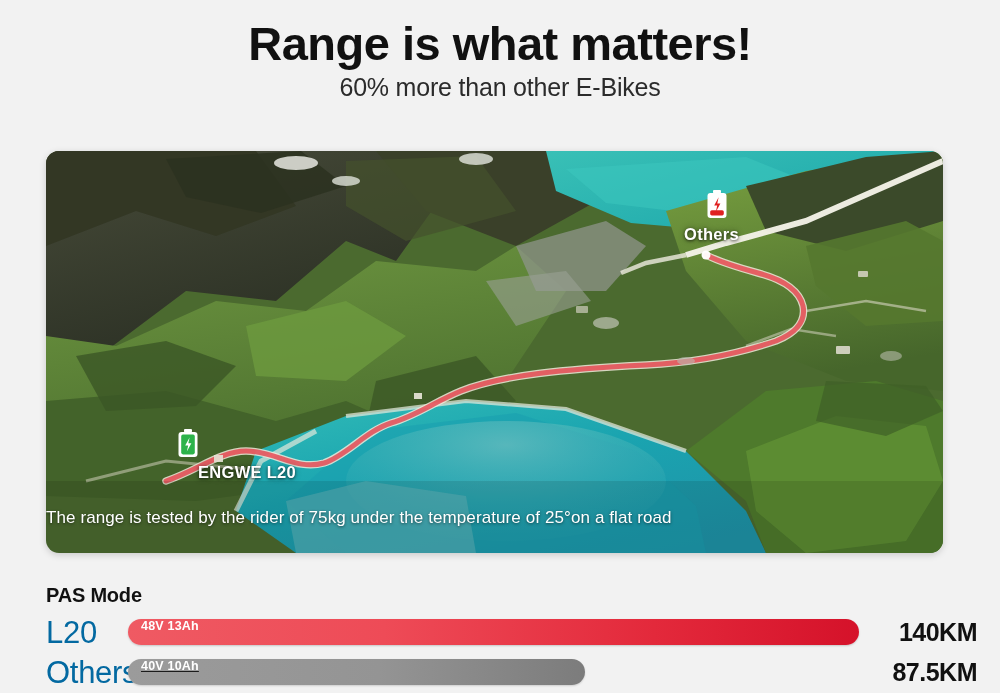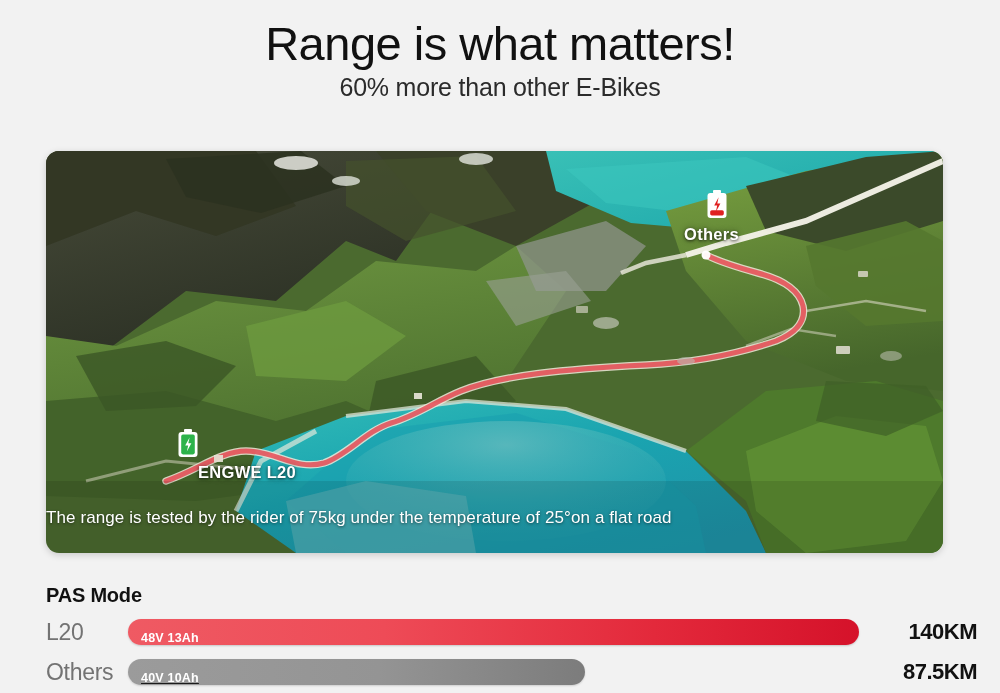--- a/index.html
+++ b/index.html
@@ -7,21 +7,21 @@
   body{
     background:#f2f2f2;
     font-family:"Liberation Sans", sans-serif;
     color:#1b1b1b;
     overflow:hidden;
     position:relative;
   }
   
   .header{ width:100%; text-align:center; padding-top:18px; }
   .title{
-    font-size:47px; font-weight:normal; letter-spacing:-0.5px;
+    font-size:47px; font-weight:bold; letter-spacing:-0.5px;
     color:#111; line-height:1.12;
   }
   .subtitle{
     font-size:25px; font-weight:400; color:#2b2b2b;
     margin-top:2px; letter-spacing:-0.2px;
   }
   
   .map-wrap{
     position:absolute; left:46px; top:151px;
     width:897px; height:402px;
@@ -49,43 +49,43 @@
     letter-spacing:.1px;
     text-shadow:0 1px 3px rgba(0,0,0,.55);
     pointer-events:none;
   }
   
   .chart{ position:absolute; left:46px; top:566px; width:931px;margin-top:18px; }
   .pas-mode{ font-size:20px; font-weight:bold; color:#111; letter-spacing:-0.2px; }
 
   .row{ display:flex; align-items:center; height:30px; margin-top:10px; }
   .row-name{
-    width:82px; flex:0 0 82px; font-size:23px; color:#737373;
+    width:82px; flex:0 0 82px; font-size:31px; color:#0369a1;
     font-weight:400; letter-spacing:-0.3px; line-height:1;
   }
   .track{ flex:1 1 auto; position:relative; height:26px; }
   .bar{
     position:absolute; left:0; top:0; height:26px;
-    border-radius:13px; display:flex; align-items:flex-end;
+    border-radius:13px; display:flex; align-items:flex-start;
   }
   .bar-l20{
     background:linear-gradient(90deg,#ef5a63 0%,#ee4b57 35%,#e3293b 72%,#d5122a 100%);
     box-shadow:0 1px 2px rgba(0,0,0,.18);
   }
   .bar-others{
     background:linear-gradient(90deg,#9b9b9b 0%,#949494 55%,#7c7c7c 100%);
     box-shadow:0 1px 2px rgba(0,0,0,.15);
     text-decoration:underline;
   }
   .bar-tag{
     color:#fff; font-size:12.5px; font-weight:bold;
     padding-left:13px; letter-spacing:.2px; white-space:nowrap;
   }
   .row-value{
-    flex:0 0 118px; text-align:right; font-size:22px;
+    flex:0 0 118px; text-align:right; font-size:25px;
     font-weight:bold; color:#111; letter-spacing:-0.5px;
   }
 </style>
 </head>
 <body>
 
 <div class="header">
   <div class="title">Range is what matters!</div>
   <div class="subtitle">60% more than other E-Bikes</div>
 </div>

